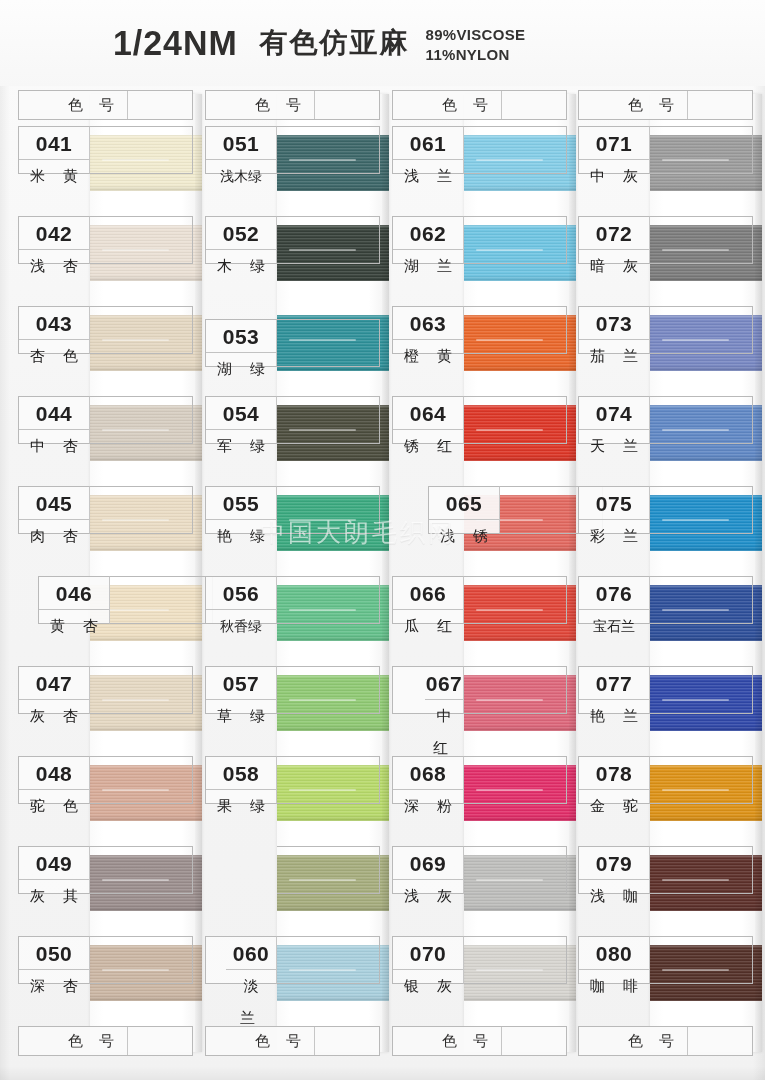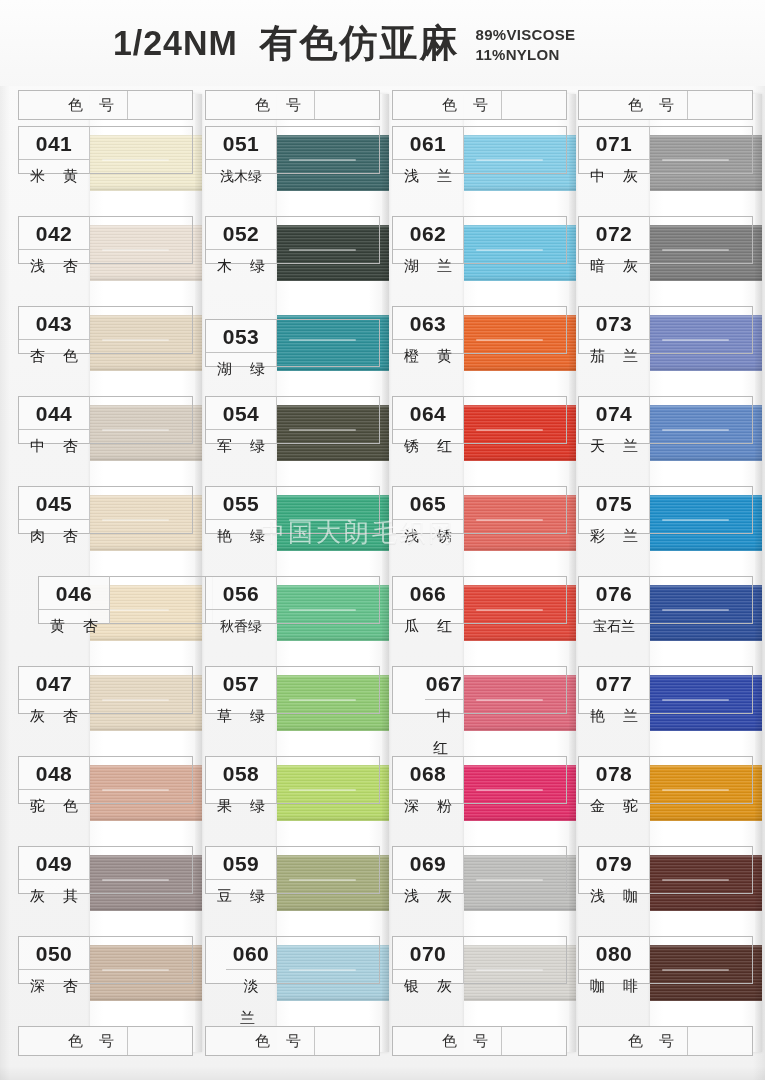--- a/index.html
+++ b/index.html
@@ -38,21 +38,21 @@
     color: #302f2e;
     font-weight: 700;
     line-height: 42px;
     white-space: nowrap;
     font-stretch: condensed;
     transform: scaleX(0.97);
     transform-origin: left top;
   }
   #title-cn {
     margin-left: 18px;
-    font-size: 38px;
+    font-size: 28px;
     color: #2f2e2d;
     font-weight: 700;
     line-height: 42px;
     letter-spacing: 2px;
     white-space: nowrap;
   }
   #comp {
     margin-left: 16px;
     margin-top: 3px;
     font-size: 15px;
@@ -447,24 +447,20 @@
         <div class="bracket"></div>
       </div>
       <div class="item-box" style="top: 666px; background: transparent; border: none;">
         <div class="item-left" style="border-top: 1px solid rgb(185, 185, 185); border-left: 1px solid rgb(185, 185, 185); border-bottom: 1px solid rgb(185, 185, 185);">
           <div class="item-num">058</div>
           <div class="item-name n2">果 绿</div>
         </div>
         <div class="bracket"></div>
       </div>
       <div class="item-box" style="top: 756px; background: transparent; border: none;">
-        <div class="item-left" style="border-top: 1px solid rgb(185, 185, 185); border-left: 1px solid rgb(185, 185, 185); border-bottom: 1px solid rgb(185, 185, 185);">
-          <div class="item-num">059</div>
-          <div class="item-name n2">豆 绿</div>
-        </div>
         <div class="bracket"></div>
       </div>
       <div class="item-box" style="top: 846px; background: transparent; border: none;">
         <div class="item-left" style="border-top: 1px solid rgb(185, 185, 185); border-left: 1px solid rgb(185, 185, 185); border-bottom: 1px solid rgb(185, 185, 185); padding-left: 20px;">
           <div class="item-num">060</div>
           <div class="item-name n2">淡 兰</div>
         </div>
         <div class="bracket"></div>
       </div>
       <div class="hdr-box" style="top: 936px;">
@@ -531,21 +527,21 @@
         </div>
         <div class="bracket"></div>
       </div>
       <div class="item-box" style="top: 306px; background: transparent; border: none;">
         <div class="item-left" style="border-top: 1px solid rgb(185, 185, 185); border-left: 1px solid rgb(185, 185, 185); border-bottom: 1px solid rgb(185, 185, 185);">
           <div class="item-num">064</div>
           <div class="item-name n2">锈 红</div>
         </div>
         <div class="bracket"></div>
       </div>
-      <div class="item-box" style="top: 396px; background: transparent; border: none;">
+      <div class="item-box" style="top: 396px; background: transparent; border: none; margin-left: 36px;">
         <div class="item-left" style="border-top: 1px solid rgb(185, 185, 185); border-left: 1px solid rgb(185, 185, 185); border-bottom: 1px solid rgb(185, 185, 185);">
           <div class="item-num">065</div>
           <div class="item-name n2">浅 锈</div>
         </div>
         <div class="bracket"></div>
       </div>
       <div class="item-box" style="top: 486px; background: transparent; border: none;">
         <div class="item-left" style="border-top: 1px solid rgb(185, 185, 185); border-left: 1px solid rgb(185, 185, 185); border-bottom: 1px solid rgb(185, 185, 185);">
           <div class="item-num">066</div>
           <div class="item-name n2">瓜 红</div>

